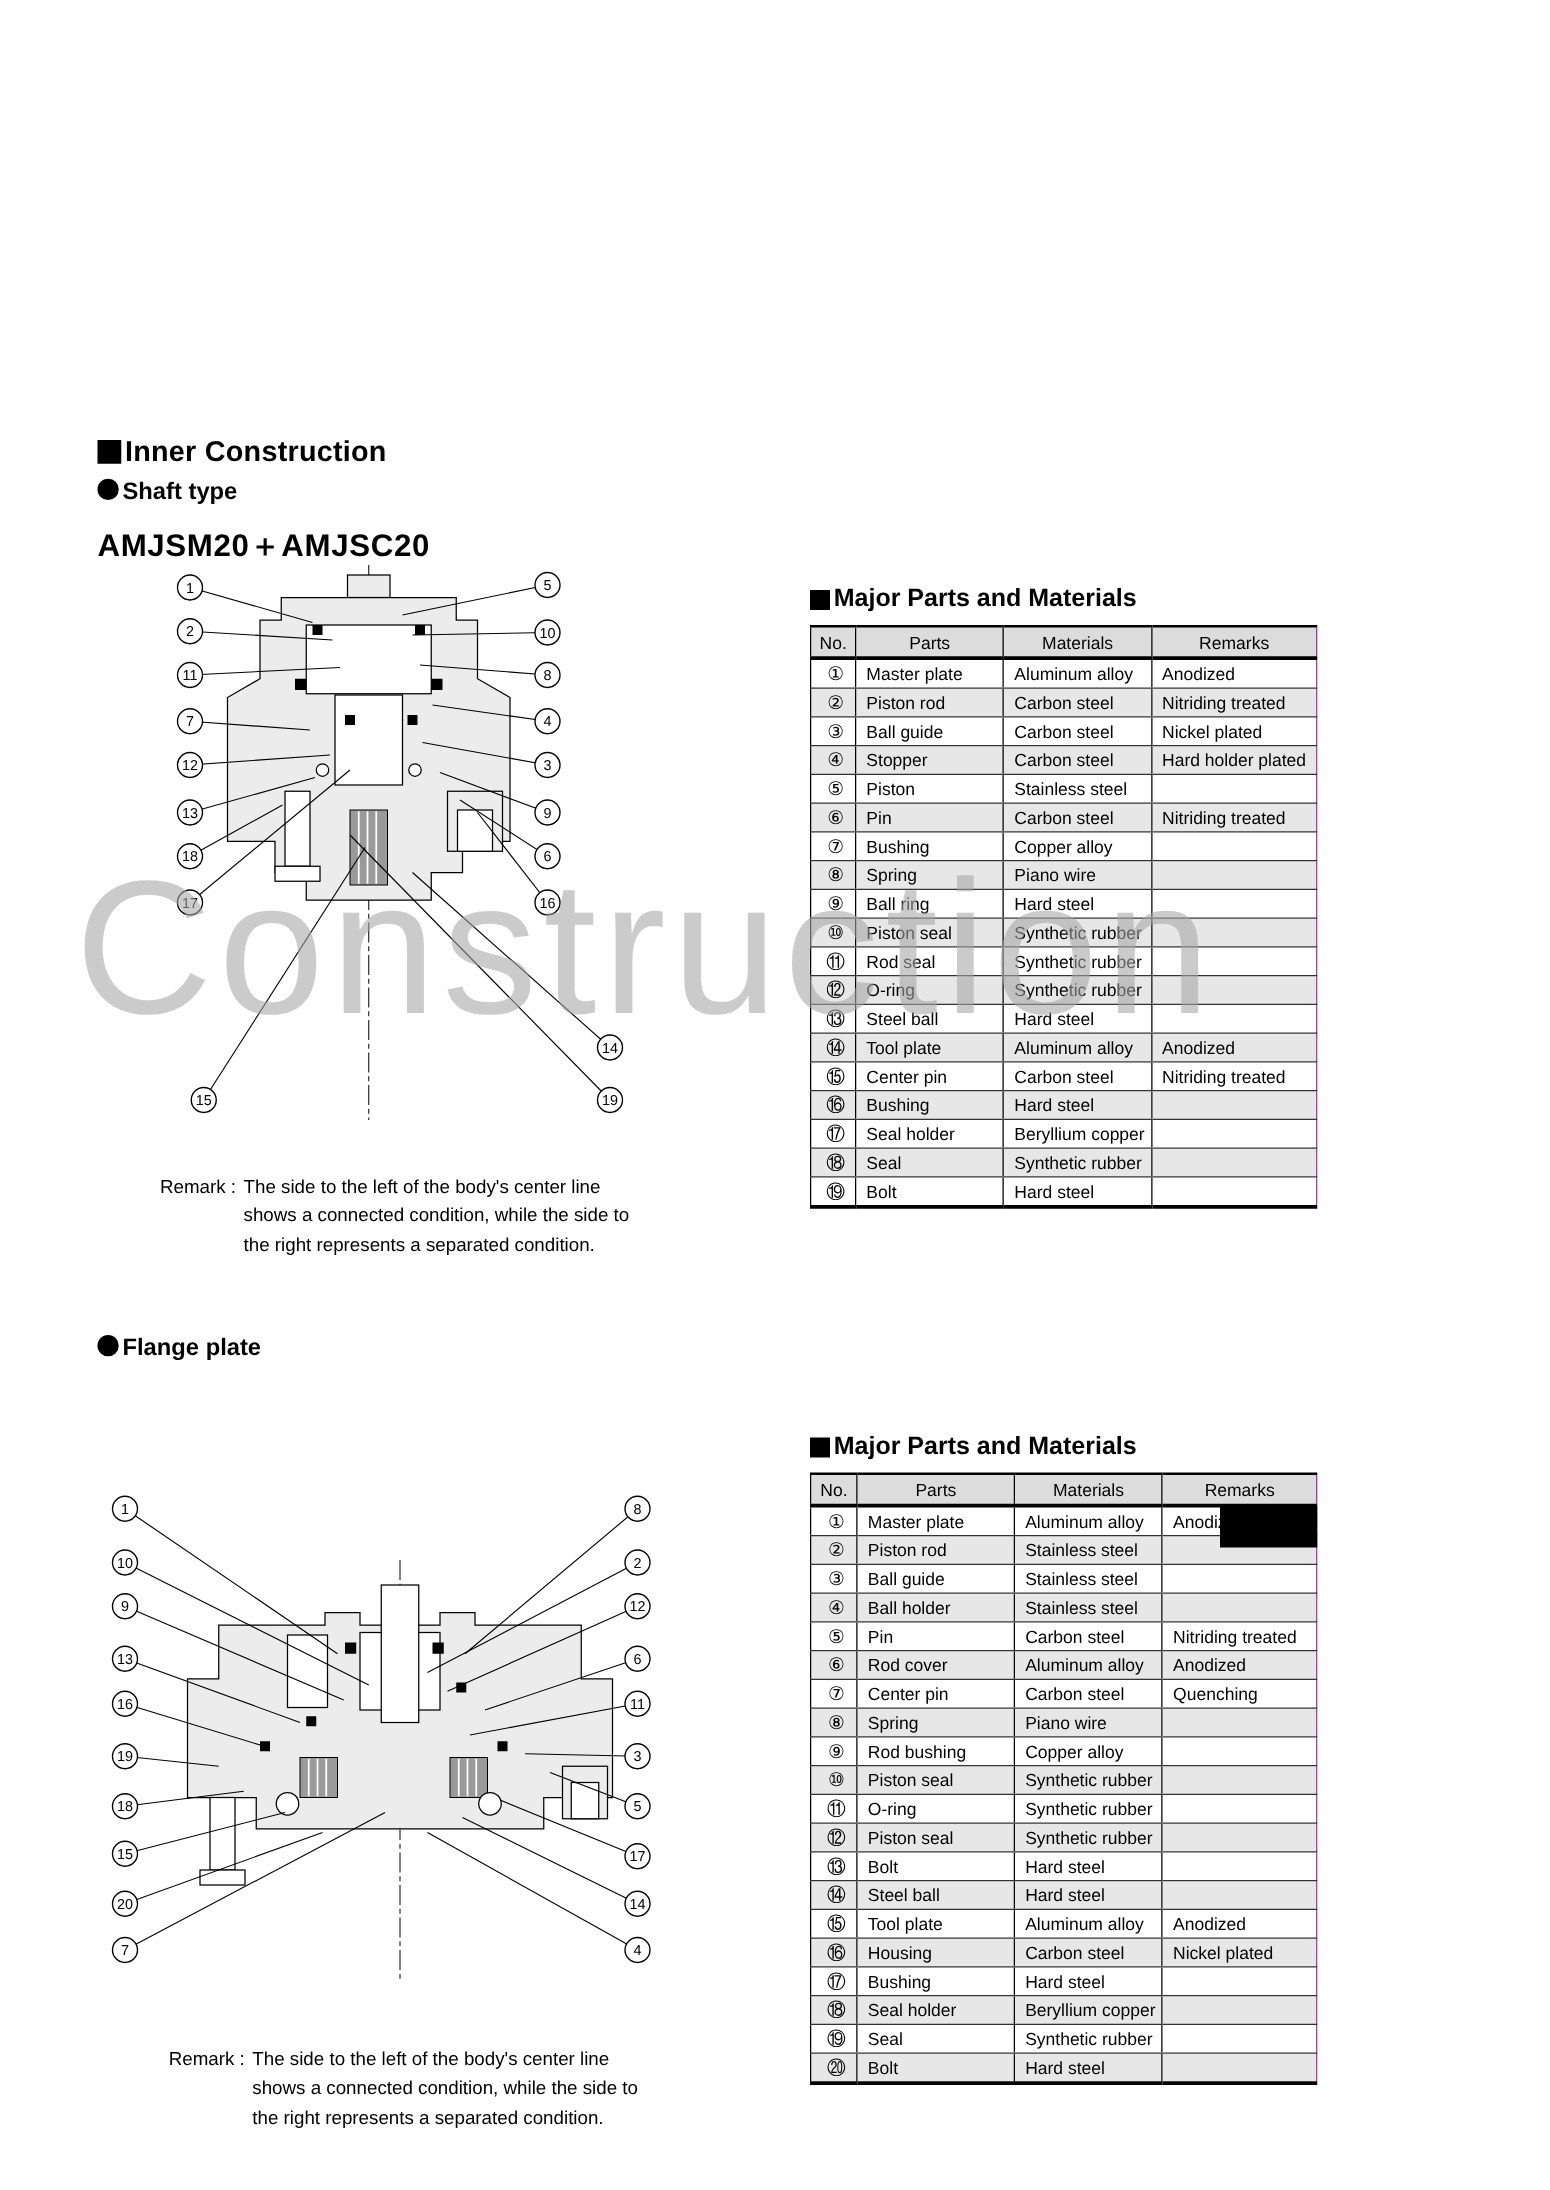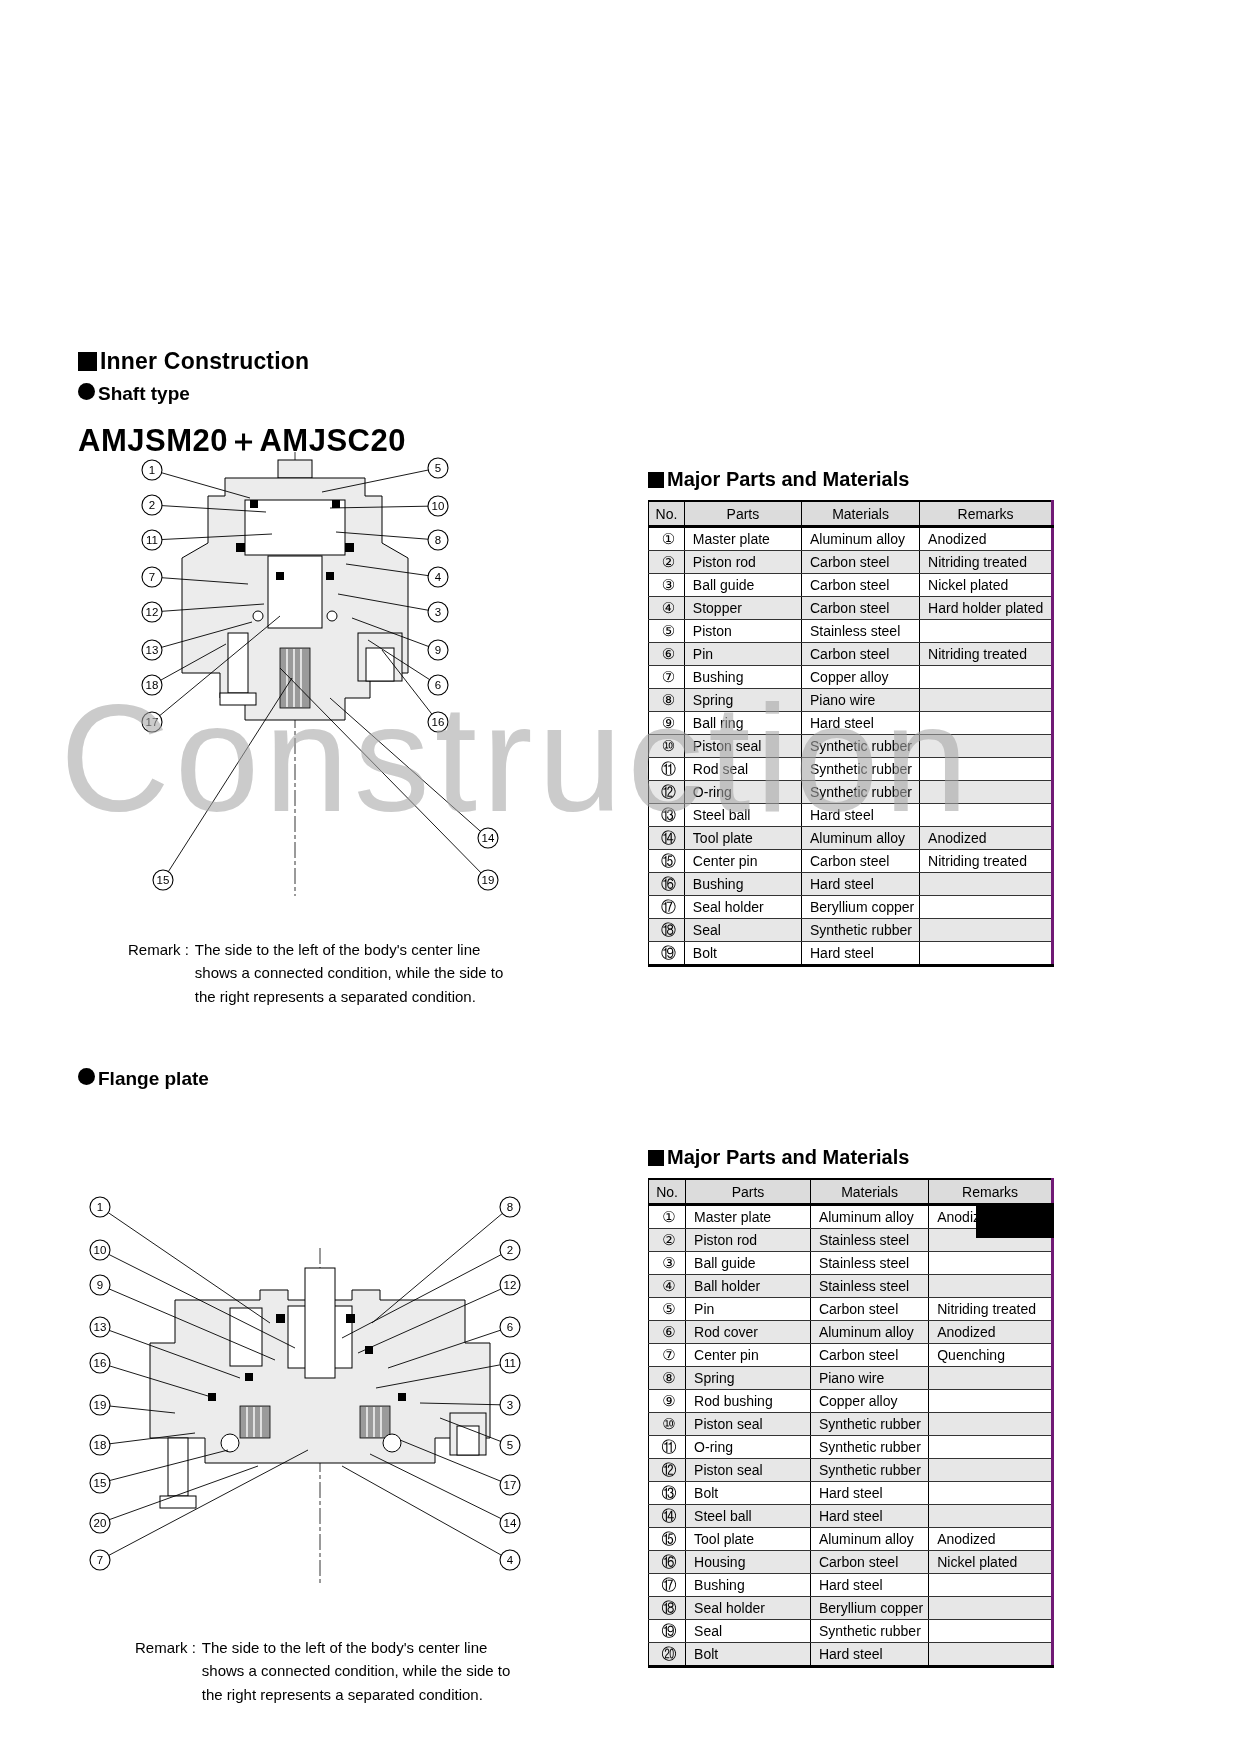--- a/index.html
+++ b/index.html
@@ -6,33 +6,33 @@
   #page{position:relative;width:1054px;height:1752px;background:#fff;overflow:hidden;
         font-family:"Liberation Sans",sans-serif;color:#000;}
 
   .abs{position:absolute;}
 
   
   .h-section{display:inline-flex;align-items:center;font-weight:bold;font-size:23px;letter-spacing:.2px;}
   .sq{display:inline-block;width:19px;height:19px;background:#000;margin-right:3px;flex:0 0 auto;}
   .h-bullet{display:inline-flex;align-items:flex-start;font-weight:bold;font-size:19px;}
   .dot{display:inline-block;width:17px;height:17px;border-radius:50%;background:#000;margin-right:3px;flex:0 0 auto;}
-  .h-model{font-weight:bold;font-size:31px;letter-spacing:.5px;white-space:nowrap;}
+  .h-model{font-weight:bold;font-size:25px;letter-spacing:.5px;white-space:nowrap;}
   .tbl-title{display:inline-flex;align-items:center;font-weight:bold;font-size:20px;}
   .tbl-title .sq{width:16px;height:16px;}
 
   
   table.parts{border-collapse:collapse;font-size:14px;table-layout:fixed;}
   table.parts th{background:#dcdcdc;font-weight:normal;height:23px;padding:0 4px;
       border-top:2px solid #000;border-bottom:3px solid #000;text-align:center;}
   table.parts td{height:22px;padding:0 4px 0 8px;border-bottom:1px solid #333;
       overflow:hidden;white-space:nowrap;}
   table.parts th,table.parts td{border-left:1px solid #000;}
   table.parts th:first-child,table.parts td:first-child{border-left:1px solid #000;}
-  table.parts th:last-child,table.parts td:last-child{border-right:3px solid #701a75;}
+  table.parts th:last-child,table.parts td:last-child{border-right:1px solid #701a75;}
   table.parts tbody tr:nth-child(even){background:#e7e7e7;}
   table.parts tbody tr:last-child td{border-bottom:3px solid #000;}
   td.c-no{text-align:center;padding:0;font-size:15px;}
 
   
   .remark{display:flex;font-size:15px;line-height:1.55;}
   .remark-label{white-space:nowrap;margin-right:6px;}
   .remark-text{white-space:pre-line;}
 
   

